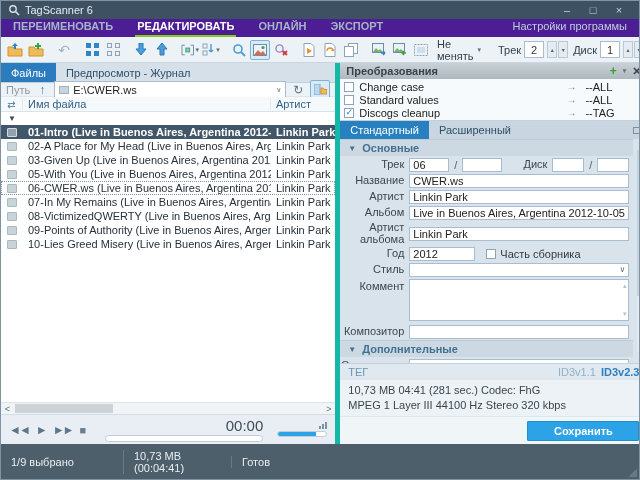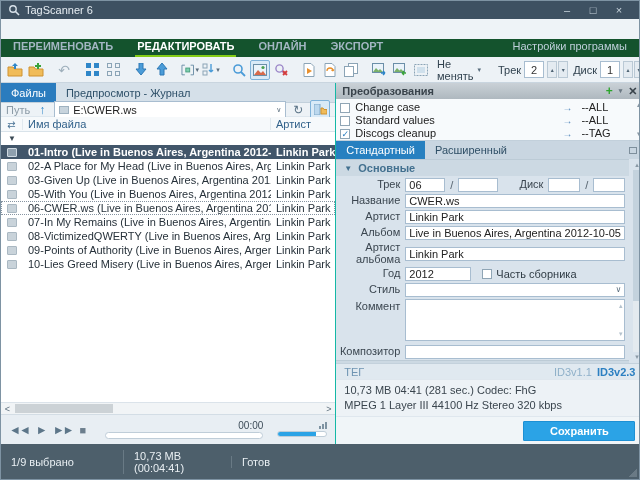--- a/index.html
+++ b/index.html
@@ -8,42 +8,42 @@
   .app { width:640px; height:480px; display:flex; flex-direction:column; background:#eef3f7; border:1px solid #7e93a3; overflow:hidden; }
 
   
   .titlebar { height:18px; background:#3e5162; display:flex; align-items:center; padding:0 6px; flex:0 0 auto; }
   .app-icon { width:13px; height:13px; margin-right:5px; display:flex; align-items:center; justify-content:center; }
   .title { color:#e6edf2; font-size:11px; }
   .win-controls { margin-left:auto; display:flex; gap:14px; align-items:center; padding-right:8px; }
   .win-controls span { color:#c7d3dc; font-size:11px; width:12px; text-align:center; cursor:default; }
 
   
-  .menubar { height:18px; background:#14532d; display:flex; align-items:flex-start; padding:0 10px; gap:20px; flex:0 0 auto;margin-top:20px; }
+  .menubar { height:18px; background:#4c1d95; display:flex; align-items:flex-start; padding:0 10px; gap:20px; flex:0 0 auto; }
   .menu-item { color:#a3b6c3; font-size:11px; font-weight:bold; padding:1px 2px 3px; }
   .menu-item.active { color:#fff; border-bottom:4px solid #84cc16; }
   .menu-settings { margin-left:auto; color:#bfcfda; font-size:11px; font-weight:normal; padding-top:1px; }
 
   
   .toolbar { height:26px; background:#edf2f6; border-bottom:1px solid #c9d5df; display:flex; align-items:center; padding:0 4px; gap:1px; flex:0 0 auto; }
   .tbtn { min-width:20px; height:20px; display:flex; align-items:center; justify-content:center; border:1px solid transparent; border-radius:2px; }
   .tbtn.active { background:#d9eaf7; border-color:#7fb2d9; }
   .tsep { width:1px; height:15px; background:#c5d1db; margin:0 3px; }
   .caret { font-size:7px; color:#5a6e7e; margin-left:1px; }
   .glyph-undo { font-size:14px; color:#9fb0bc; }
   .ddl { height:18px; border:1px solid transparent; display:flex; align-items:center; padding:0 4px; gap:3px; color:#31424f; }
   .spin-group { display:flex; align-items:center; gap:3px; margin-left:4px; }
   .spin-label { color:#31424f; }
   .spin-box { width:20px; height:17px; background:#fff; border:1px solid #a8bdd0; display:flex; align-items:center; justify-content:center; }
   .spin-btns { display:flex; gap:1px; }
   .spin-btns span { width:10px; height:17px; background:#e4ebf1; border:1px solid #bac9d5; font-size:6px; color:#4e6373; display:flex; align-items:center; justify-content:center; }
 
   
   .main { flex:1; display:flex; min-height:0; }
-  .left { width:352px; display:flex; flex-direction:column; border-right:1px solid #14b8a6; background:#fff; min-height:0; }
+  .left { width:352px; display:flex; flex-direction:column; border-right:5px solid #14b8a6; background:#fff; min-height:0; }
   .right { flex:1; display:flex; flex-direction:column; background:#d9e3ec; min-height:0; }
 
   
   .ltabs { height:20px; background:#d5e0e9; display:flex; flex:0 0 auto; border-bottom:1px solid #c2d0db; }
   .ltab { padding:0 10px; display:flex; align-items:center; color:#2d4f68; }
   .ltab.active { background:#2b7cbe; color:#fff; }
 
   
   .pathbar { height:14px; background:#edf2f6; display:flex; align-items:center; padding:0 5px; gap:4px; flex:0 0 auto; border-bottom:1px solid #dee7ee; }
   .path-label { color:#8b9aa6; }
@@ -76,36 +76,36 @@
   .hscroll { height:12px; background:#f1f4f6; border-top:1px solid #dbe3ea; display:flex; align-items:center; flex:0 0 auto; position:relative; }
   .hs-arrow { width:13px; text-align:center; color:#5a6c7a; font-size:9px; }
   .hs-right { margin-left:auto; }
   .hs-thumb { position:absolute; left:14px; width:98px; top:1px; bottom:1px; background:#ccd2d6; }
 
   
   .playback { height:30px; background:#e8eef3; border-top:1px solid #d3dde5; display:flex; align-items:center; padding:0 8px; flex:0 0 auto; }
   .pb-btn { color:#5d7689; font-size:12px; margin-right:7px; letter-spacing:-2px; }
   .pb-stop { color:#6c7e8d; font-size:11px; letter-spacing:0; }
   .pb-wrap { flex:1; display:flex; flex-direction:column; margin:0 12px; gap:1px; }
-  .pb-time { text-align:right; font-size:10px; color:#3d4c58; }
+  .pb-time { text-align:right; font-size:15px; color:#3d4c58; }
   .pb-track { height:7px; background:#fff; border:1px solid #bfcdd8; border-radius:4px; }
   .vol { width:52px; display:flex; flex-direction:column; align-items:flex-end; gap:2px; }
   .vol-bars { display:flex; align-items:flex-end; gap:1px; height:7px; }
   .vol-bars i { width:2px; background:#7e93a2; display:block; }
   .vol-track { width:50px; height:6px; background:#fff; border:1px solid #bfcdd8; border-radius:3px; overflow:hidden; }
   .vol-fill { width:78%; height:100%; background:#2ba3e6; }
 
   
   .t-header { height:16px; background:linear-gradient(#cad1d7,#aeb8bf); display:flex; align-items:center; padding:0 6px; font-weight:bold; color:#39434b; flex:0 0 auto; }
   .t-hicons { margin-left:auto; display:flex; gap:6px; align-items:center; }
   .plus-ic { color:#2ca52c; font-weight:bold; font-size:12px; }
   .menu-ic { color:#6b7883; font-size:7px; }
   .close-ic { color:#3a444c; font-size:11px; font-weight:bold; }
   .t-body { height:42px; background:#f7fafc; position:relative; padding:1px 16px 1px 4px; flex:0 0 auto; border-bottom:1px solid #c2d0db; }
-  .t-row { height:13px; display:flex; align-items:flex-end; gap:5px; color:#222; }
+  .t-row { height:13px; display:flex; align-items:center; gap:5px; color:#222; }
   .cb { width:10px; height:10px; background:#fff; border:1px solid #8fa5b5; display:flex; align-items:center; justify-content:center; font-size:9px; color:#2b7fc1; line-height:1; }
   .t-label { flex:1; }
   .t-arrow { color:#5588bb; font-size:10px; width:14px; }
   .t-val { width:46px; }
   .t-scroll-up,.t-scroll-dn { position:absolute; right:3px; font-size:7px; color:#8a99a5; }
   .t-scroll-up { top:2px; } .t-scroll-dn { bottom:2px; }
 
   .ttabs { height:18px; background:#c9d6e1; display:flex; align-items:center; flex:0 0 auto; }
   .ttab { height:24px; padding:0 10px; display:flex; align-items:center; color:#2f4f66; }
   .ttab.active { background:#2780c0; color:#fff; }

